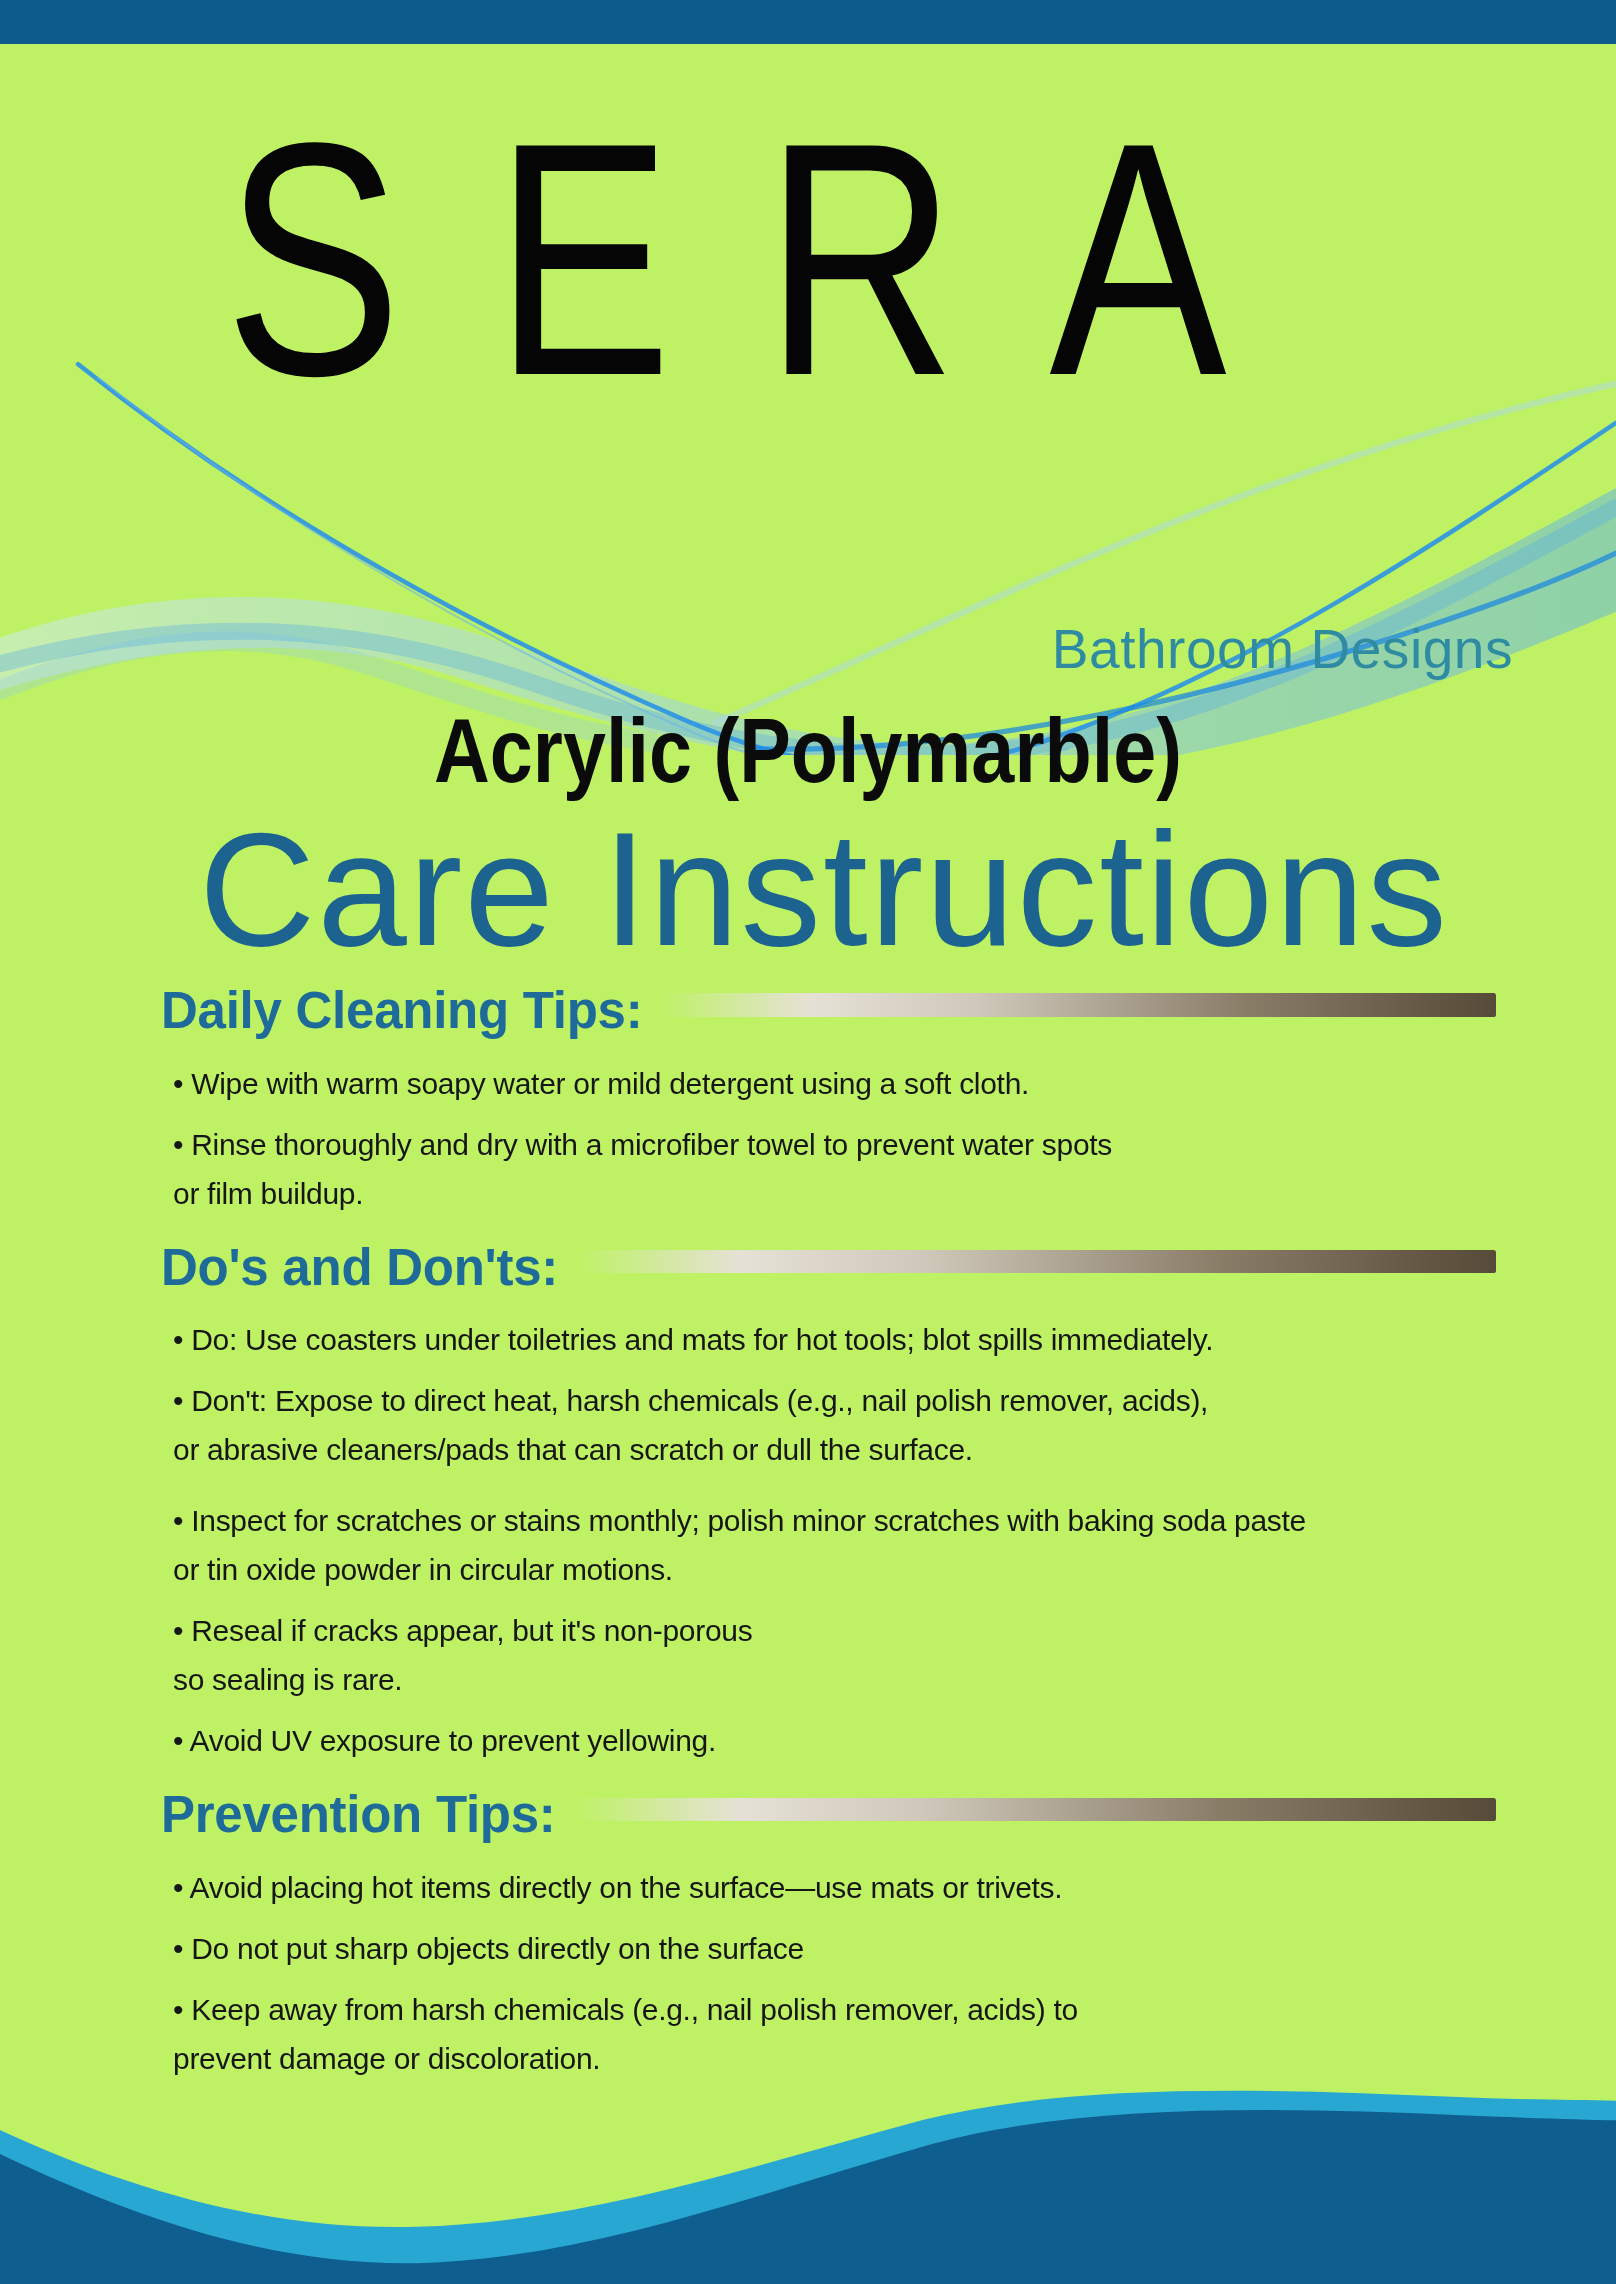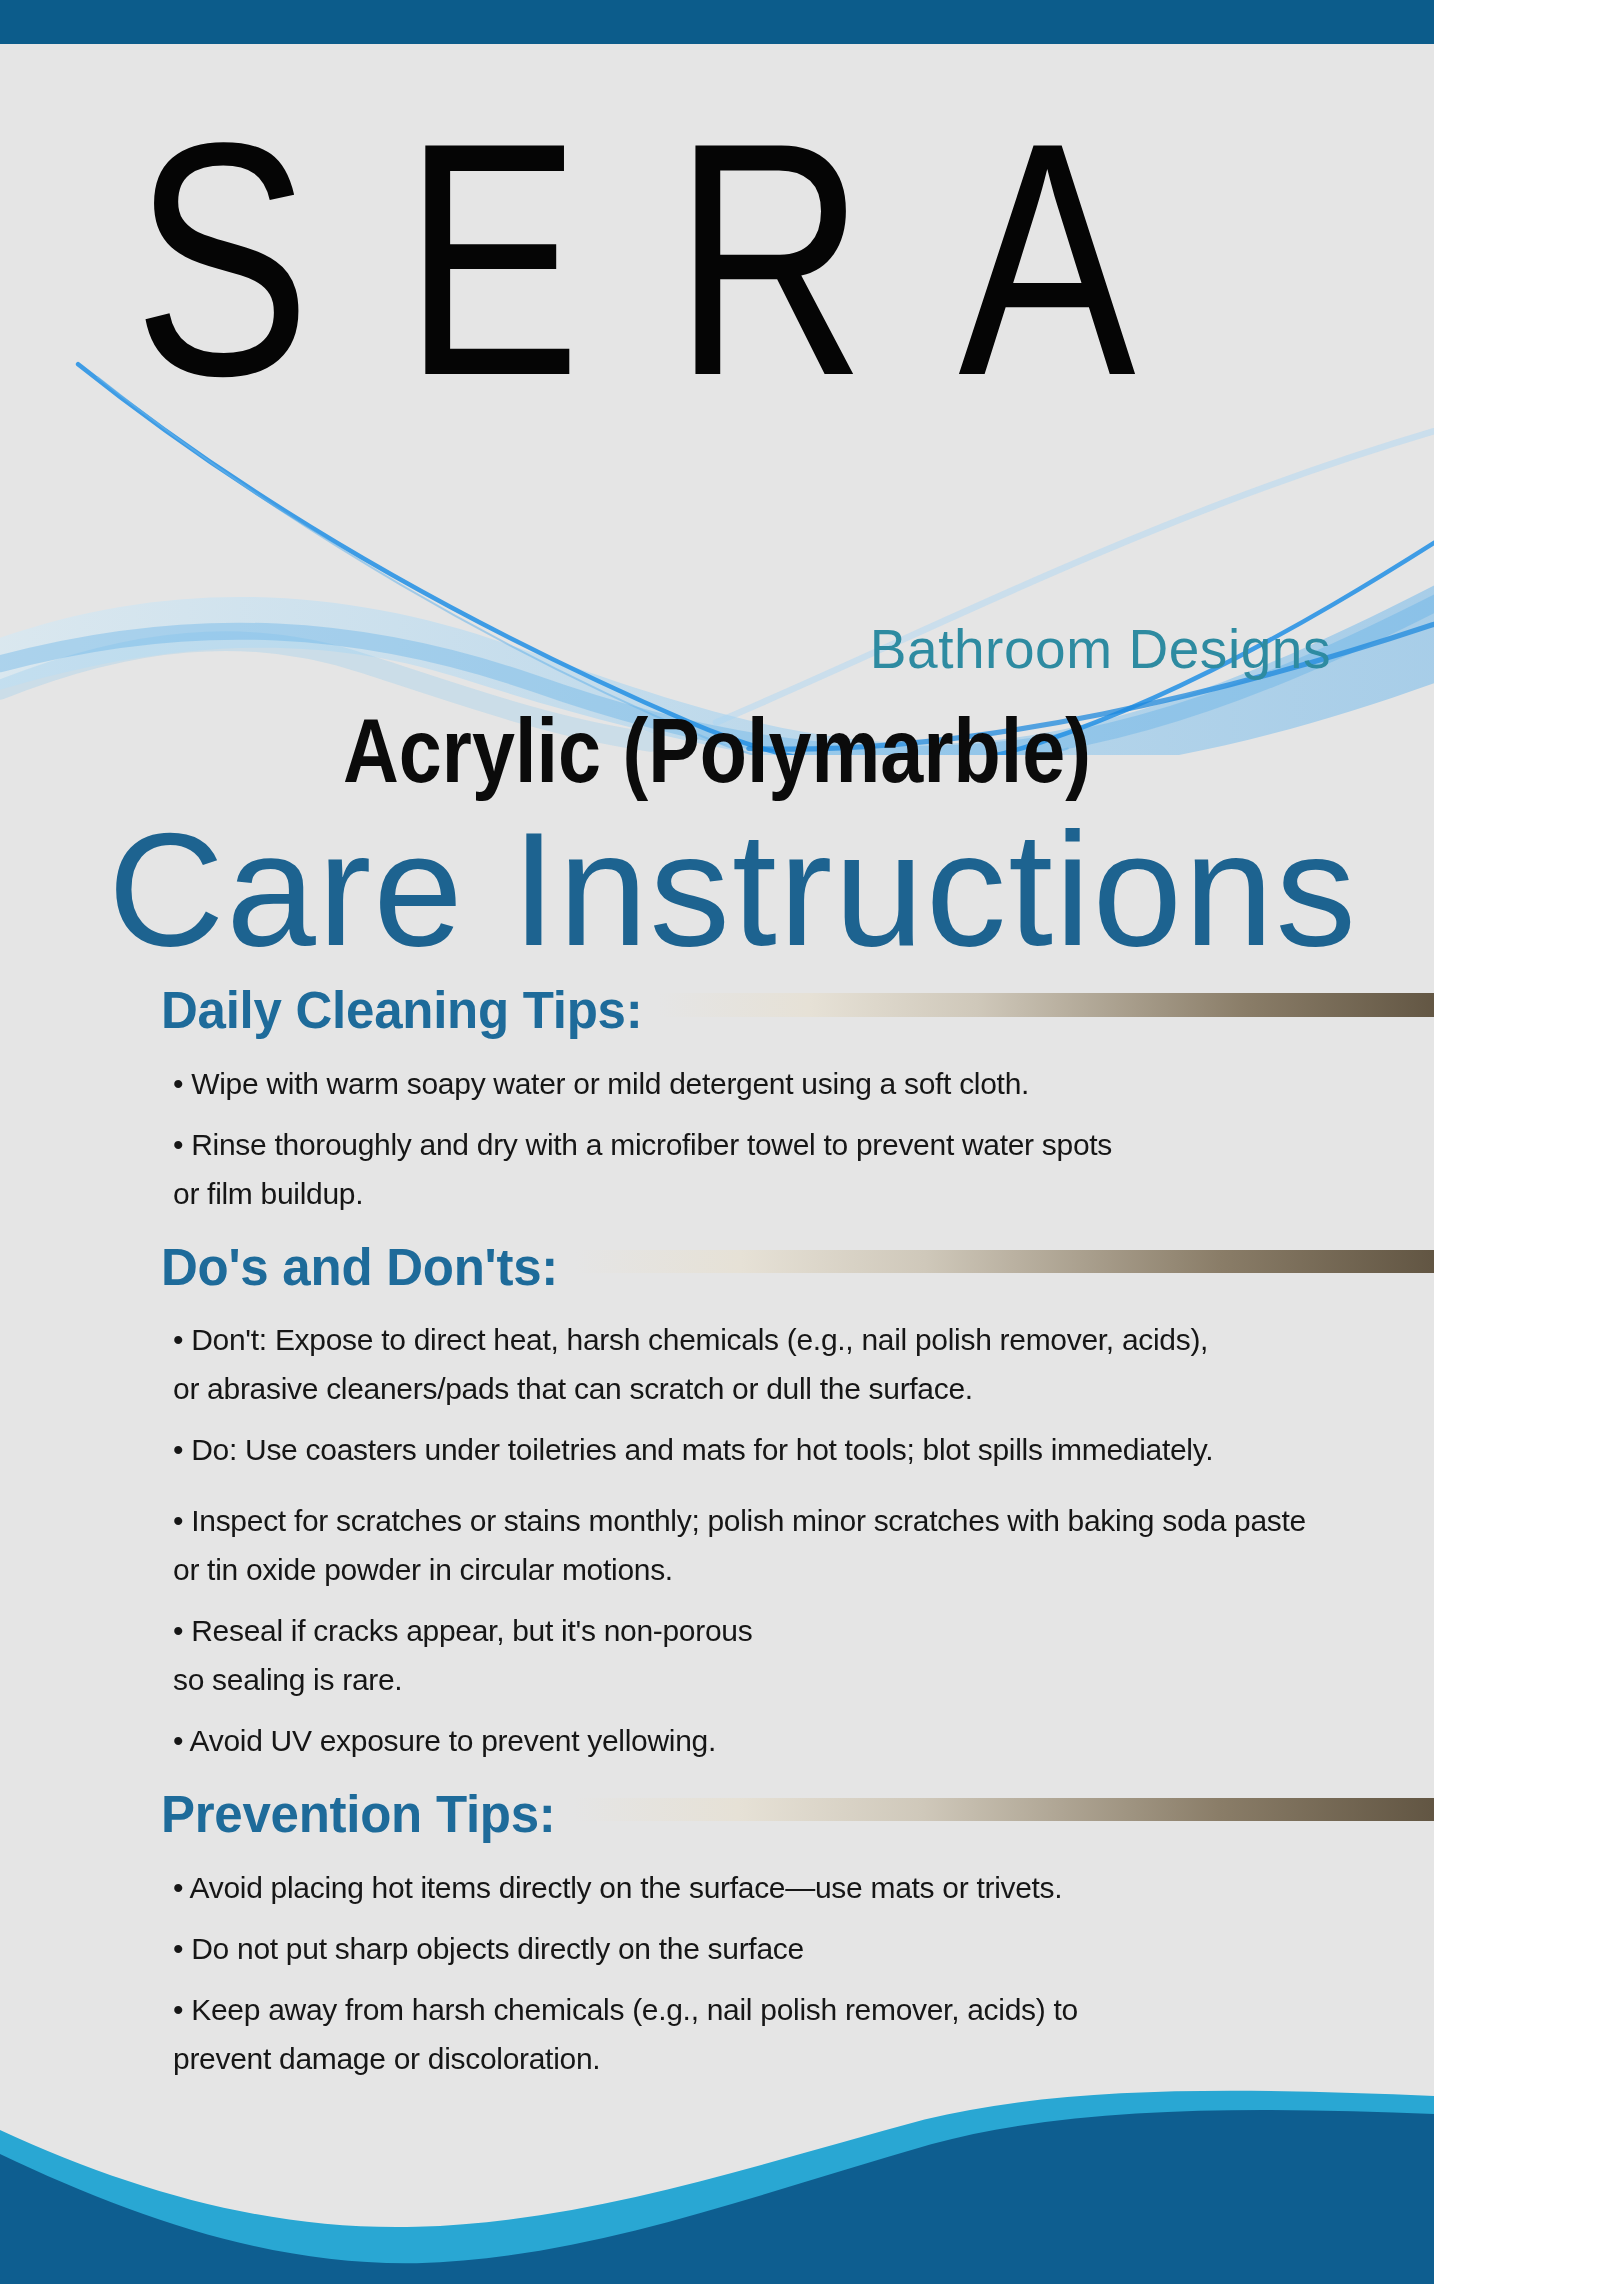--- a/index.html
+++ b/index.html
@@ -1,19 +1,19 @@
 <!DOCTYPE html>
 <html style="font-size:10.4px"><head>
 <meta charset="utf-8">
 <style>
   html,body{margin:0;padding:0;background:#ffffff;}
   .page{
     position:relative;
-    width:1434px;height:2284px;
-    background:#e5e5e5;
+    width:1616px;height:2284px;
+    background:#bef264;
     overflow:hidden;
     font-family:"Liberation Sans", sans-serif;
   }
   
   .topbar{
     position:absolute;top:0;left:0;width:100%;height:44px;
     background:#0c5c8b;
   }
   
   .brand{
@@ -121,23 +121,23 @@
 or film buildup.</p>
       </div>
     </section>
 
     <section class="section">
       <div class="sec-head">
         <h2>Do's and Don'ts:</h2>
         <div class="rule"></div>
       </div>
       <div class="bullets">
+        <p class="bullet">• Do: Use coasters under toiletries and mats for hot tools; blot spills immediately.</p>
         <p class="bullet">• Don't: Expose to direct heat, harsh chemicals (e.g., nail polish remover, acids),
 or abrasive cleaners/pads that can scratch or dull the surface.</p>
-        <p class="bullet">• Do: Use coasters under toiletries and mats for hot tools; blot spills immediately.</p>
       </div>
     </section>
 
     <section class="section">
       <div class="bullets">
         <p class="bullet">• Inspect for scratches or stains monthly; polish minor scratches with baking soda paste
 or tin oxide powder in circular motions.</p>
         <p class="bullet">• Reseal if cracks appear, but it's non-porous
 so sealing is rare.</p>
         <p class="bullet">• Avoid UV exposure to prevent yellowing.</p>

